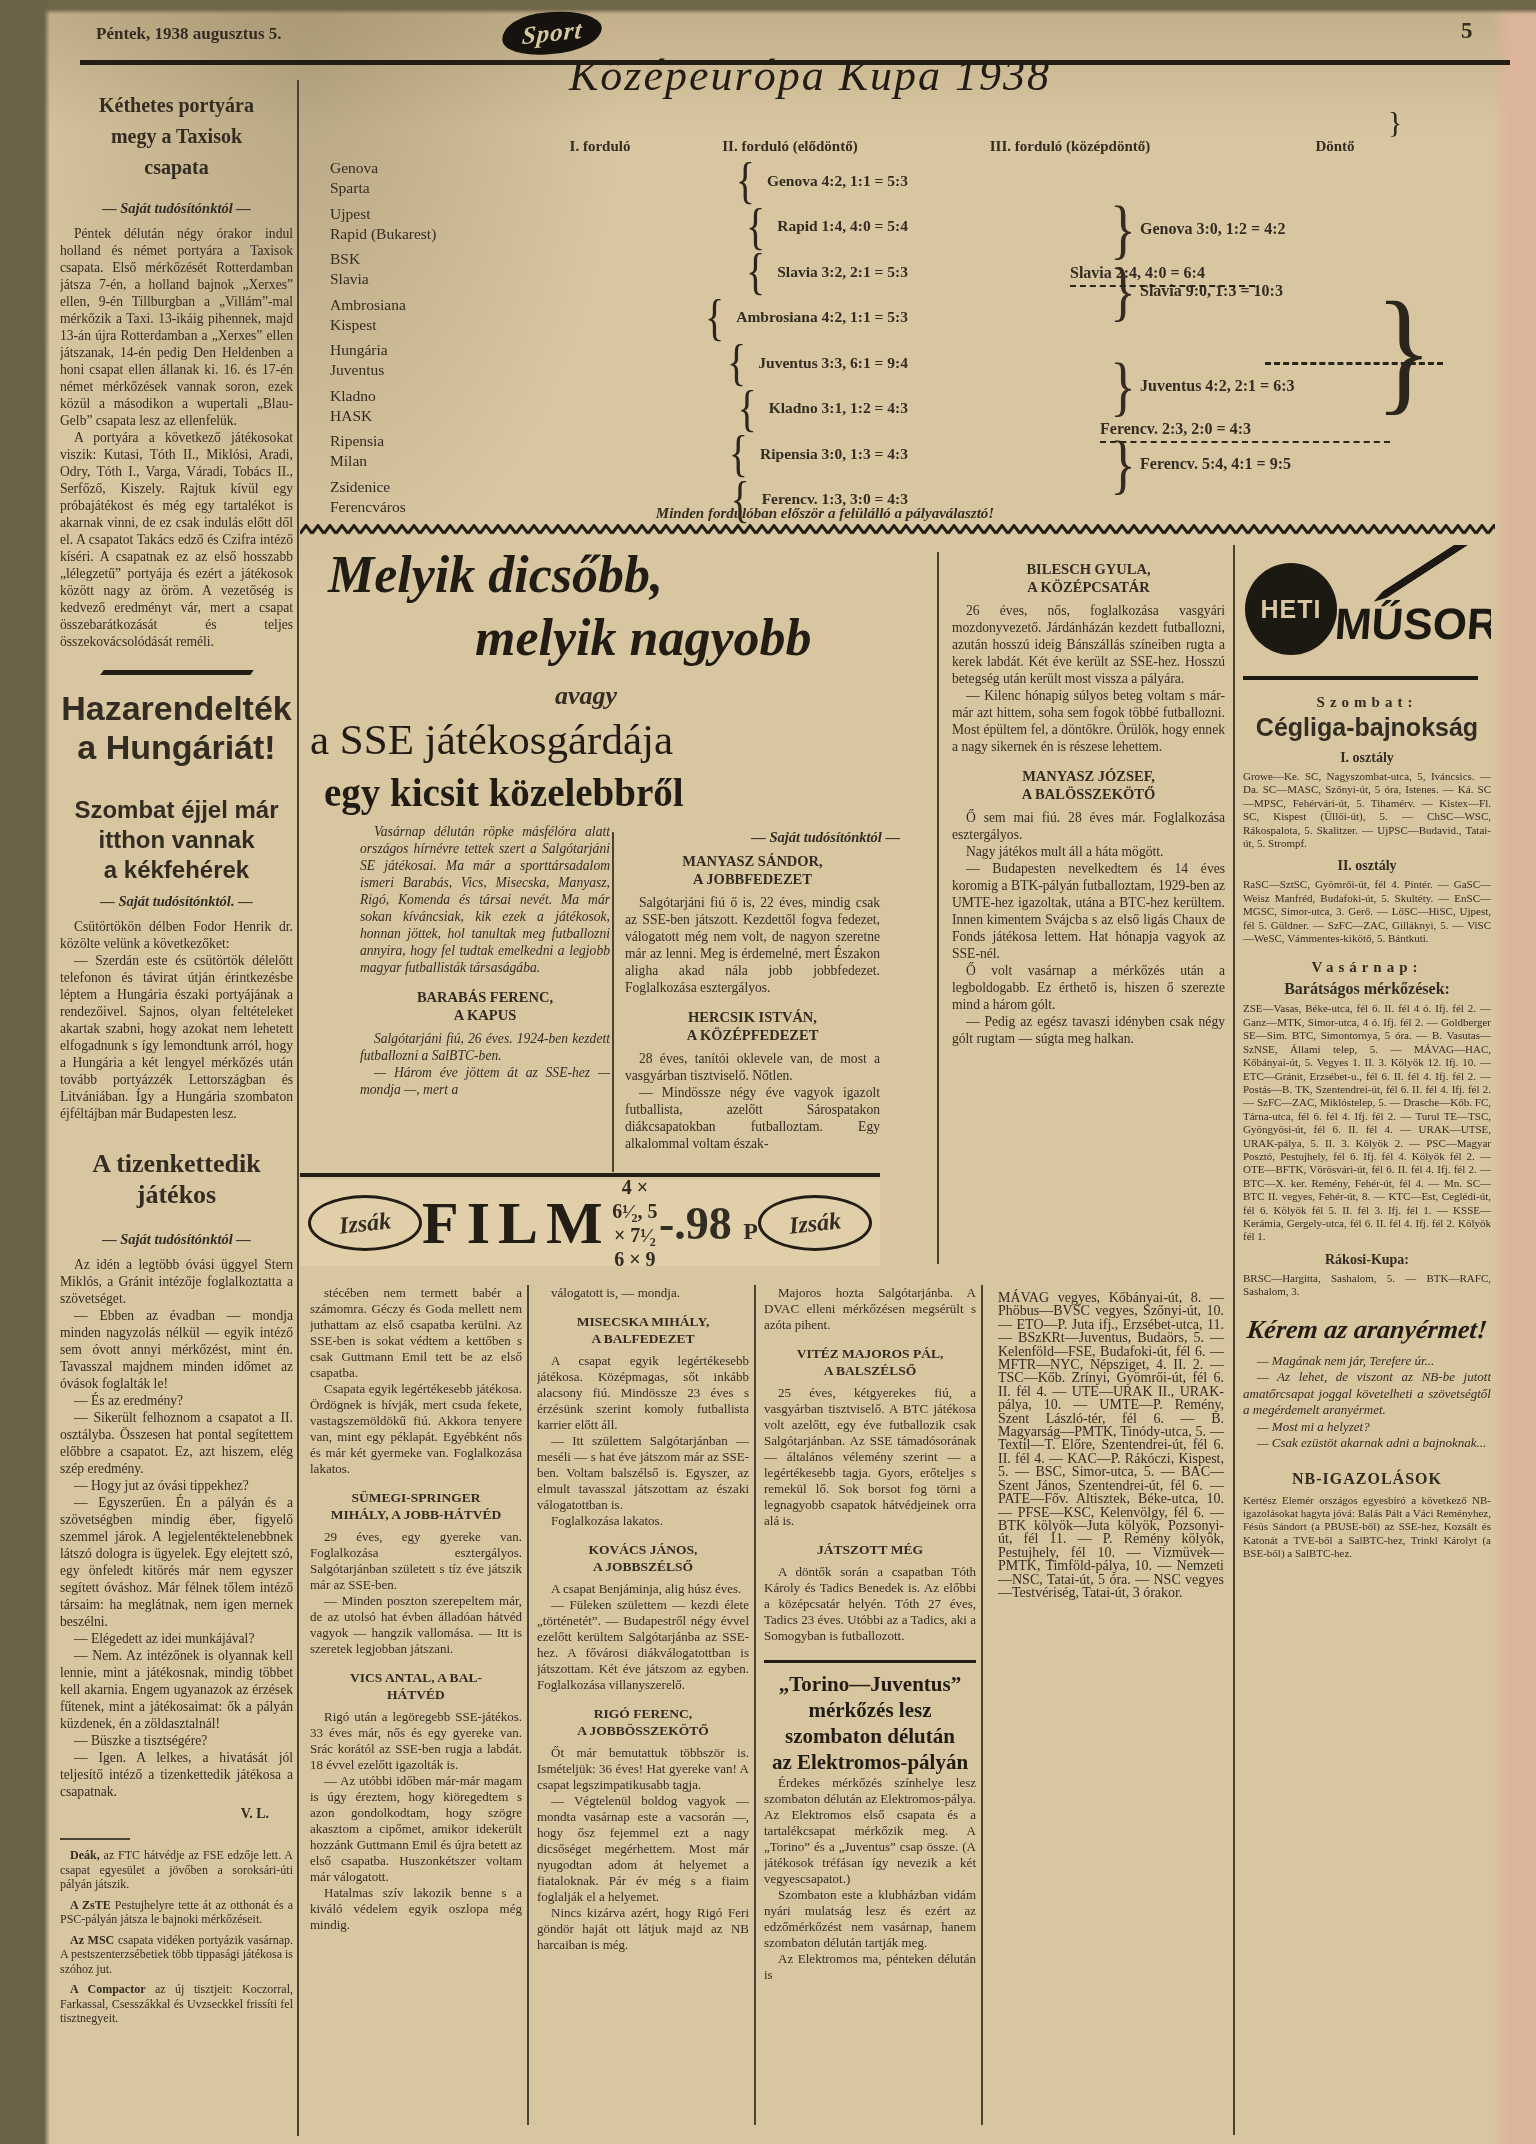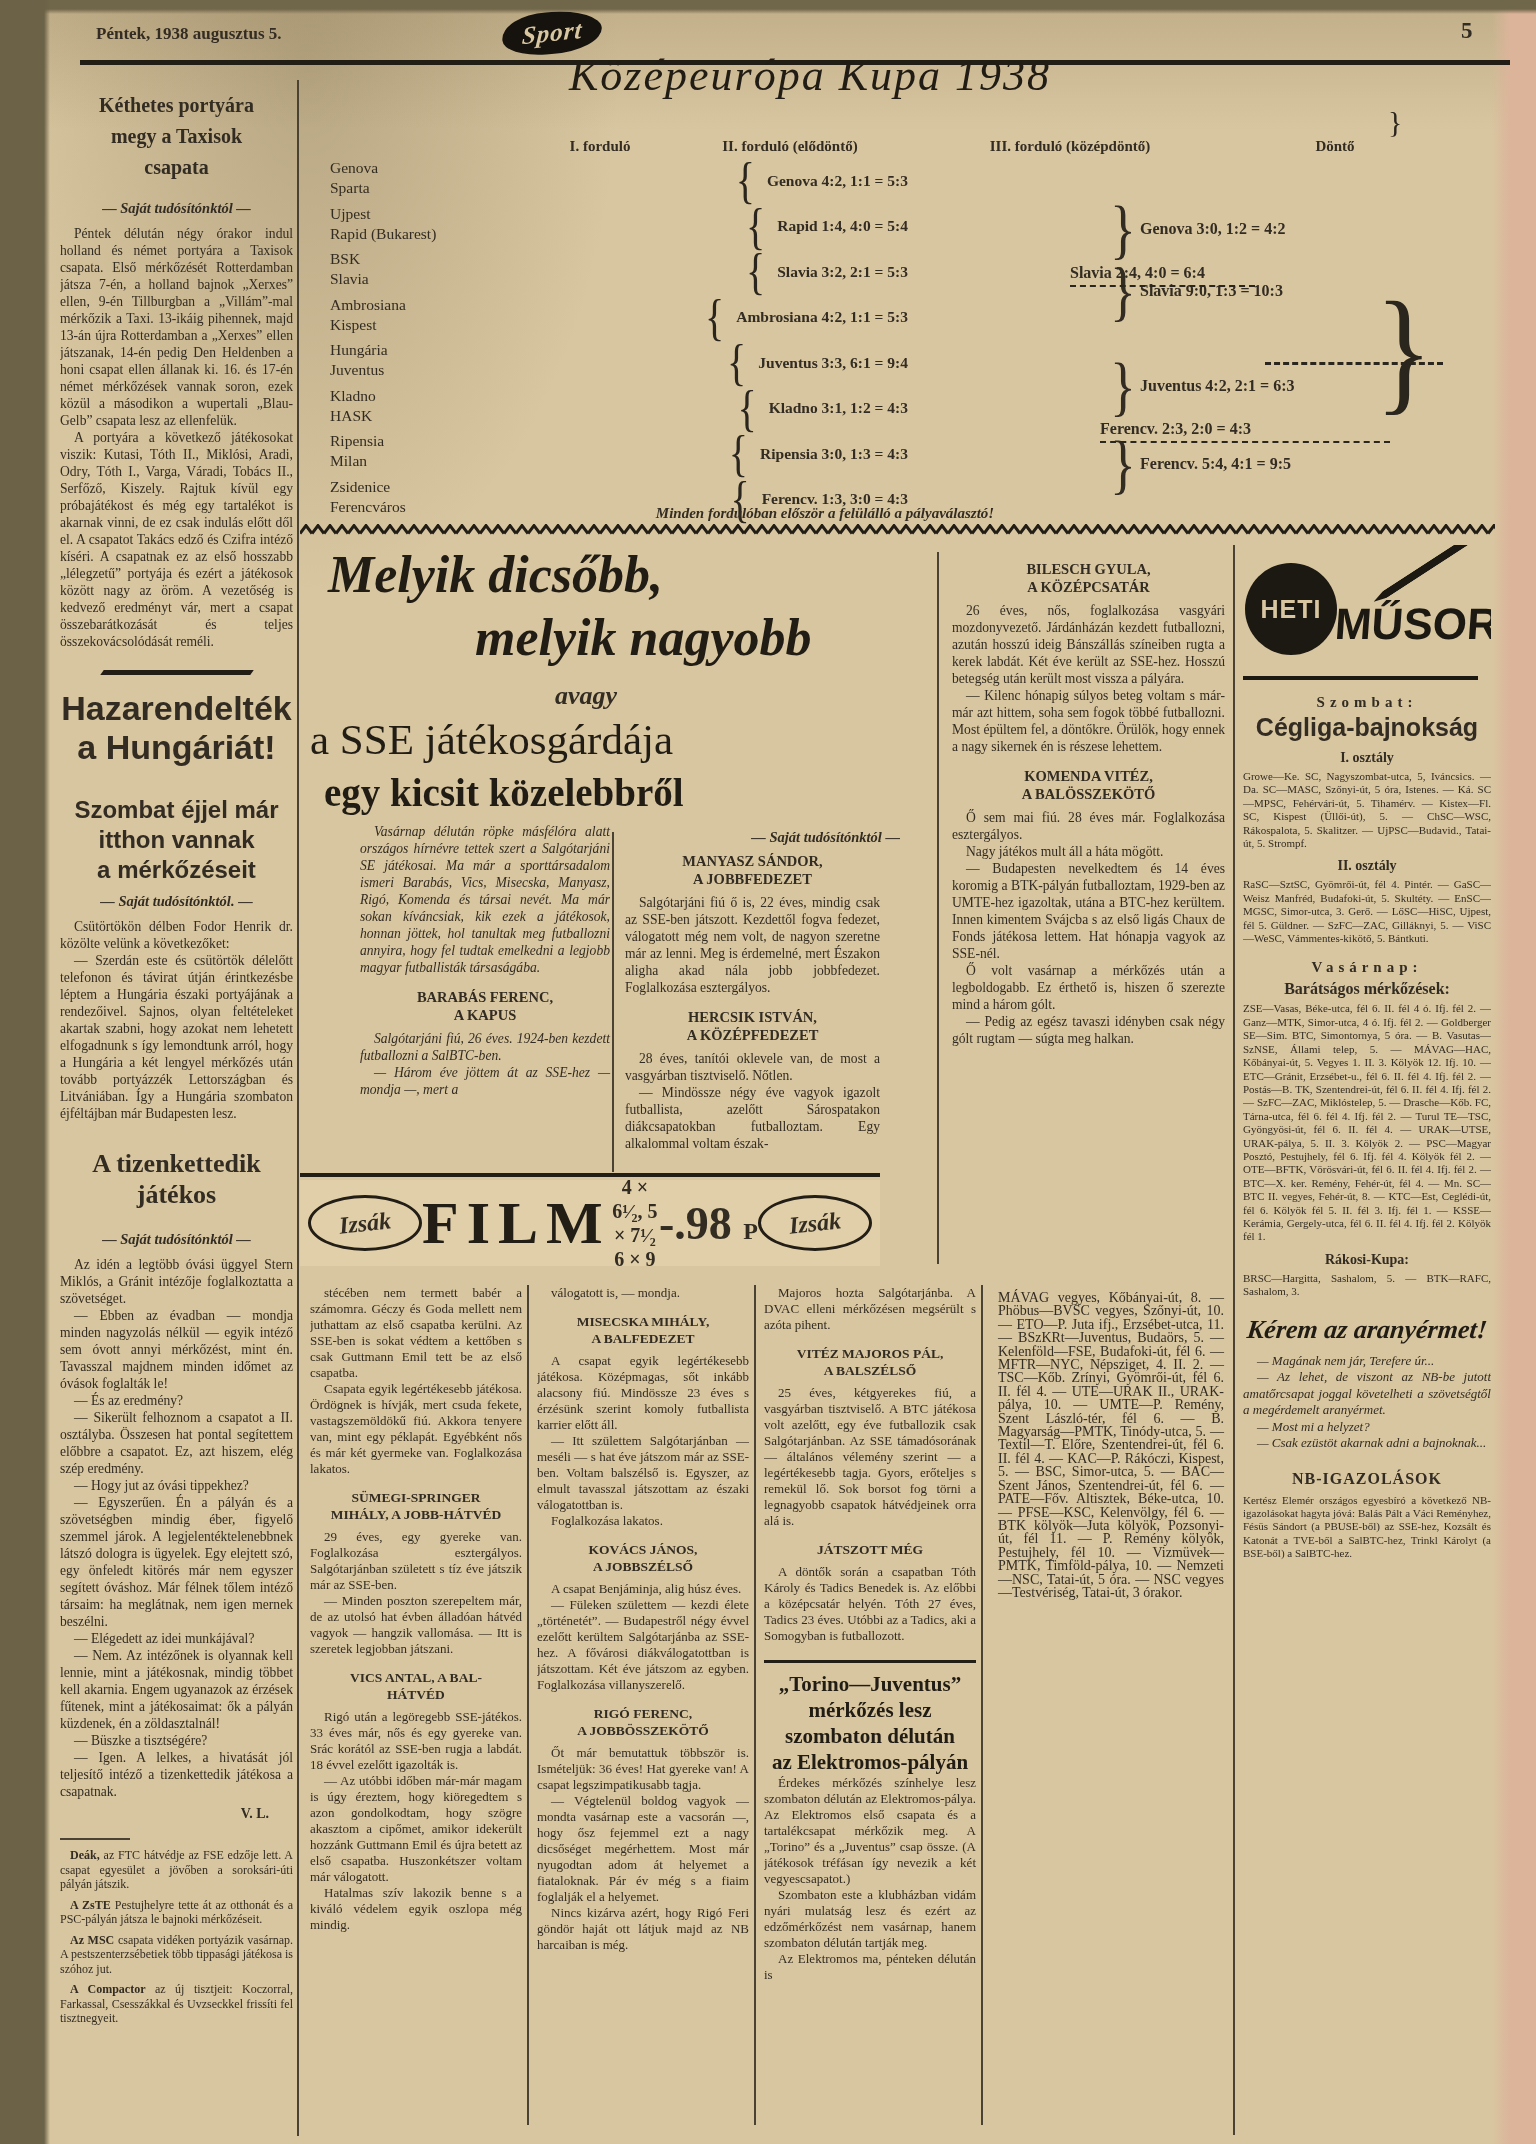--- a/index.html
+++ b/index.html
@@ -286,21 +286,21 @@
 
     <div class="ldiv"></div>
 
     <h2 class="a2title">
       <span>Hazarendelték</span>
       <span>a Hungáriát!</span>
     </h2>
     <div class="a2sub">
       <span>Szombat éjjel már</span>
       <span>itthon vannak</span>
-      <span>a mérkőzéseit</span>
+      <span>a kékfehérek</span>
     </div>
     <div class="byline">— Saját tudósítónktól. —</div>
     <div>
 
     <p class="bp">Csütörtökön délben Fodor Henrik dr. közölte velünk a következőket:</p>
         <p class="bp">— Szerdán este és csütörtök délelőtt telefonon és távirat útján érintkezésbe léptem a Hungária északi portyájának a rendezőivel. Sajnos, olyan feltételeket akartak szabni, hogy azokat nem lehetett elfogadnunk s így lemondtunk arról, hogy a Hungária a két lengyel mérkőzés után tovább portyázzék Lettországban és Litvániában. Így a Hungária szombaton éjféltájban már Budapesten lesz.</p>
       </div>
 
     <h2 class="a3title">
       <span>A tizenkettedik</span>
@@ -385,21 +385,21 @@
       <h4 class="sec">
         <span>BILESCH GYULA,</span><br>
         <span>A KÖZÉPCSATÁR</span>
       </h4>
       <div>
 
       <p class="bp">26 éves, nős, foglalkozása vasgyári mozdonyvezető. Járdánházán kezdett futballozni, azután hosszú ideig Bánszállás színeiben rugta a kerek labdát. Két éve került az SSE-hez. Hosszú betegség után került most vissza a pályára.</p>
           <p class="bp">— Kilenc hónapig súlyos beteg voltam s már-már azt hittem, soha sem fogok többé futballozni. Most épültem fel, a döntőkre. Örülök, hogy ennek a nagy sikernek én is részese lehettem.</p>
         </div>
       <h4 class="sec">
-        <span>KOMENDA VITÉZ,</span><br>
+        <span>MANYASZ JÓZSEF,</span><br>
         <span>A BALÖSSZEKÖTŐ</span>
       </h4>
       <div>
 
       <p class="bp">Ő sem mai fiú. 28 éves már. Foglalkozása esztergályos.</p>
           <p class="bp">Nagy játékos mult áll a háta mögött.</p>
           <p class="bp">— Budapesten nevelkedtem és 14 éves koromig a BTK-pályán futballoztam, 1929-ben az UMTE-hez igazoltak, utána a BTC-hez kerültem. Innen kimentem Svájcba s az első ligás Chaux de Fonds játékosa lettem. Hat hónapja vagyok az SSE-nél.</p>
           <p class="bp">Ő volt vasárnap a mérkőzés után a legboldogabb. Ez érthető is, hiszen ő szerezte mind a három gólt.</p>
           <p class="bp">— Pedig az egész tavaszi idényben csak négy gólt rugtam — súgta meg halkan.</p>
         </div>

